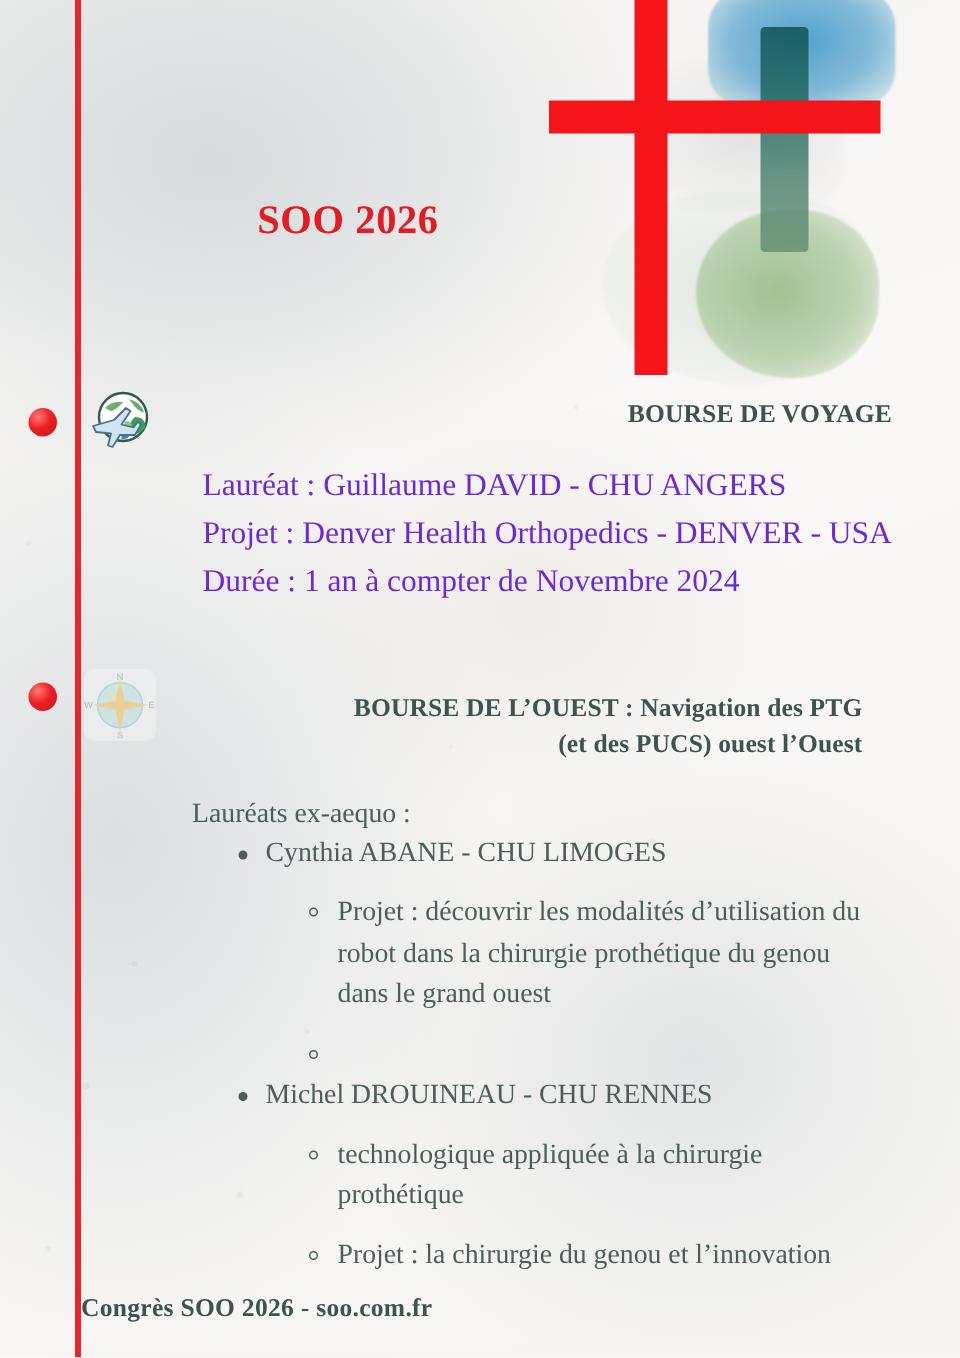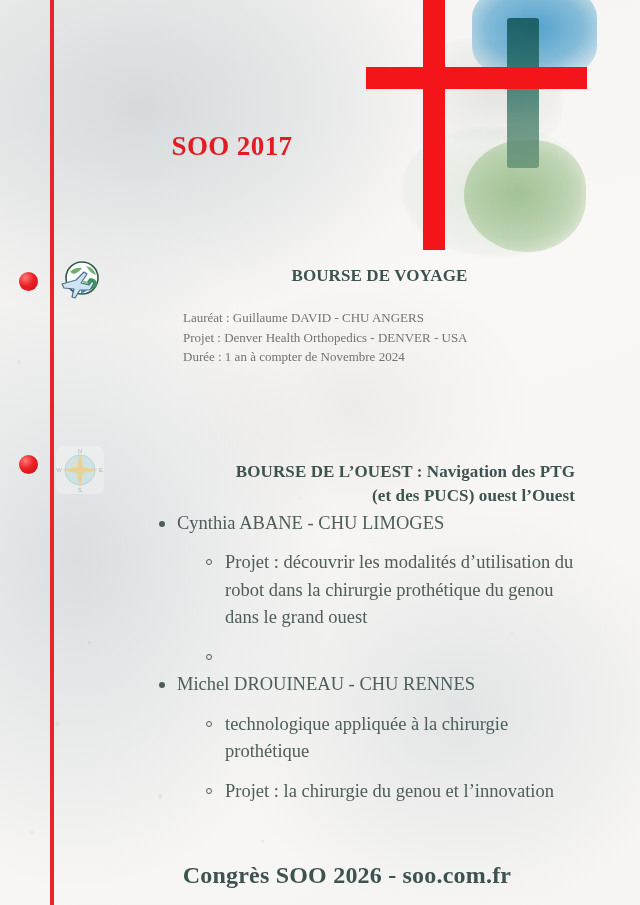--- a/index.html
+++ b/index.html
@@ -127,24 +127,23 @@
   .section { position: absolute; left: 135px; }
   .sec-head {
     color: #3d5350;
     font-weight: bold;
     font-size: 17px;
     line-height: 1.40;
     letter-spacing: 0.1px;
     text-align: right;
   }
   .sec-body {
-    color: #737373;
-    font-size: 13px;
+    color: #6d28d9;
+    font-size: 21px;
     line-height: 1.52;
-    margin-left: 48px;
   }
   .sec1 { top: 264px; }
   .sec1 .sec-body { margin-top: 20px; }
   .sec2 { top: 460px; width: 440px; }
 
   .lead { color: #4d5d5a; font-size: 18.5px; margin-top: 25px; margin-left: -7px; }
 
   ul.lvl1 {
     list-style: none;
     margin: 2px 0 0 0;
@@ -188,24 +187,24 @@
     border-radius: 50%;
     border: 1.3px solid #4d5d5a;
     background: transparent;
     box-sizing: border-box;
   }
   li.empty { height: 26px; }
 
   .footer {
     position: absolute;
     left: 54px; top: 862px; width: 586px;
-    text-align: center;
+    text-align: left;
     color: #3d5350;
     font-weight: bold;
-    font-size: 24px;
+    font-size: 17px;
     letter-spacing: 0.2px;
   }
 </style>
 </head>
 <body>
 
 <div id="poster">
 
   <div class="bg-base"></div>
   <div class="bg-speckle"></div>
@@ -253,37 +252,38 @@
       <polygon points="35,35 28,28 26,26" fill="#f7d98a"></polygon>
       <circle cx="24" cy="24" r="3" fill="#eac25a"></circle>
       <text x="24" y="7" font-size="6" fill="#6f9a9c" text-anchor="middle" font-family="'Liberation Sans', sans-serif">N</text>
       <text x="24" y="46" font-size="6" fill="#6f9a9c" text-anchor="middle" font-family="'Liberation Sans', sans-serif">S</text>
       <text x="45" y="26" font-size="6" fill="#6f9a9c" text-anchor="middle" font-family="'Liberation Sans', sans-serif">E</text>
       <text x="3" y="26" font-size="6" fill="#6f9a9c" text-anchor="middle" font-family="'Liberation Sans', sans-serif">W</text>
     </svg>
   </div>
 
   <div class="title">
-    <div class="l2">SOO 2017</div>
+    <div class="l2">SOO 2026</div>
   </div>
 
   <div class="section sec1">
     <div class="sec-head">BOURSE DE VOYAGE</div>
     <div class="sec-body">
       <div>Lauréat : Guillaume DAVID - CHU ANGERS</div>
       <div>Projet : Denver Health Orthopedics - DENVER - USA</div>
       <div>Durée : 1 an à compter de Novembre 2024</div>
     </div>
   </div>
 
   <div class="section sec2">
     <div class="sec-head">
       <div>BOURSE DE L’OUEST : Navigation des PTG</div>
       <div>(et des PUCS) ouest l’Ouest</div>
     </div>
+    <div class="lead">Lauréats ex-aequo :</div>
 
     <ul class="lvl1">
       <li>
         <span class="bl">Cynthia ABANE - CHU LIMOGES</span>
         <ul class="lvl2">
           <li>
             <span class="bl">Projet : découvrir les modalités d’utilisation du robot dans la chirurgie prothétique du genou dans le grand ouest</span>
           </li>
           <li class="empty">
             <span class="bl"></span>

